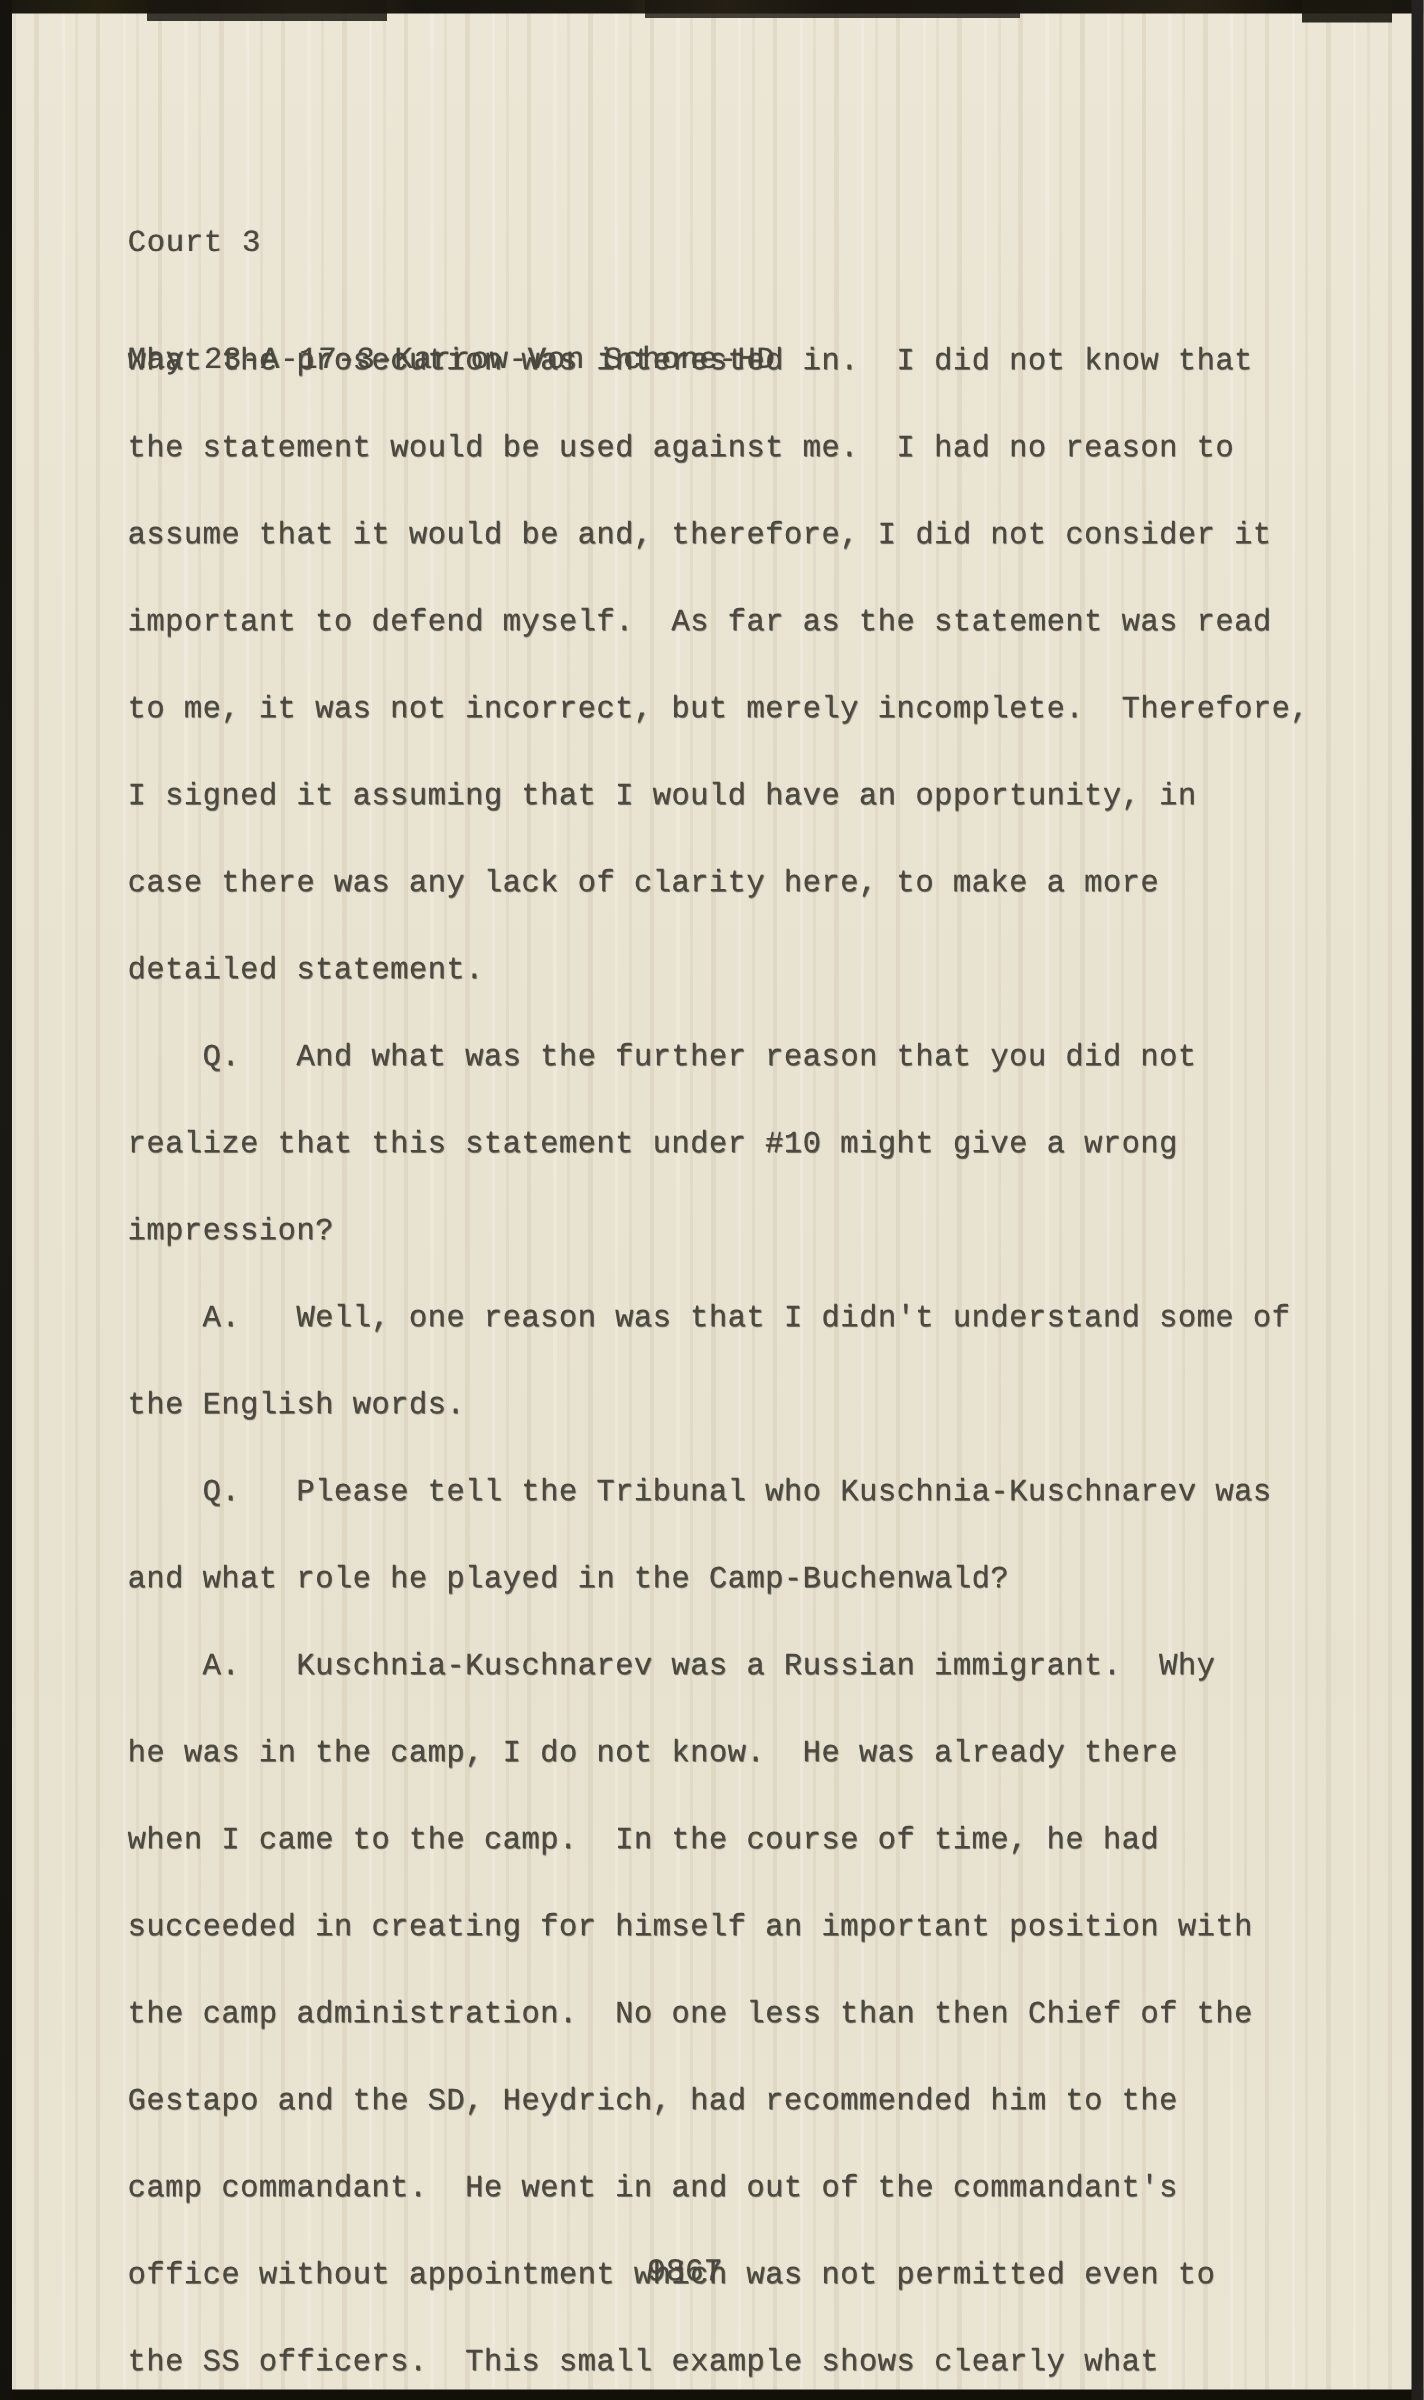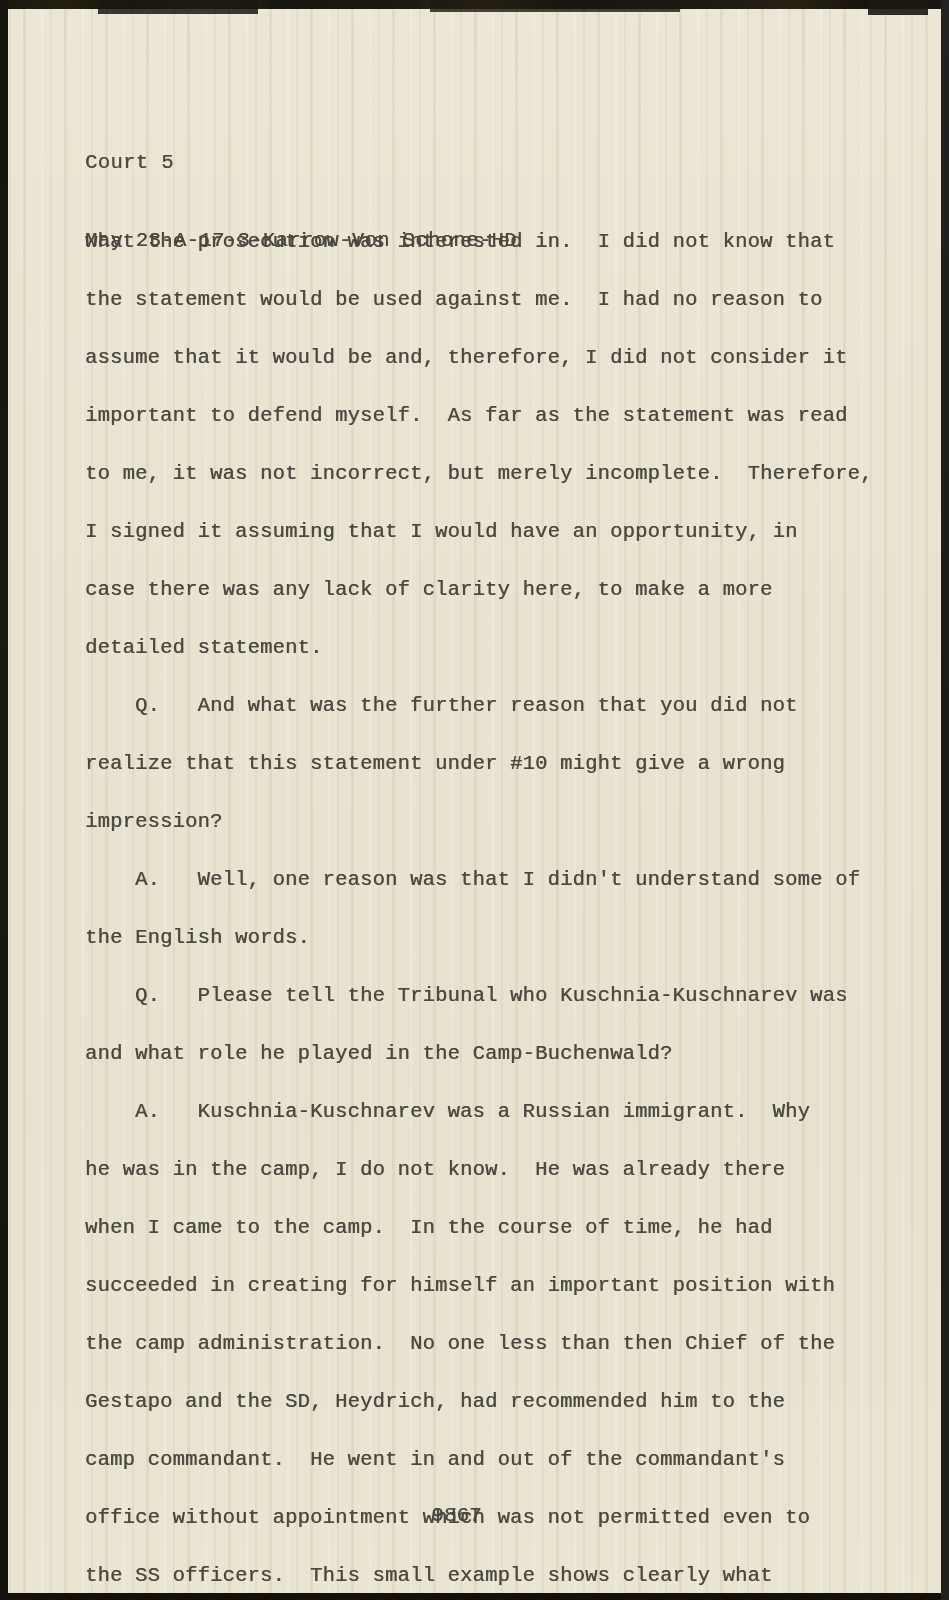--- a/index.html
+++ b/index.html
@@ -88,21 +88,21 @@
 
   <div class="edge-top"></div>
   <div class="edge-notch notch-a"></div>
   <div class="edge-notch notch-b"></div>
   <div class="edge-notch notch-c"></div>
   <div class="edge-bottom"></div>
   <div class="edge-left"></div>
   <div class="edge-right"></div>
 
   <div class="doc-header ink">
-    <div>Court 5</div>
+    <div>Court 3</div>
     <div>May 23-A-17-3-Karrow-Von Schone-HD</div>
   </div>
 
   <div class="transcript ink">what the prosecution was interested in.  I did not know that
 the statement would be used against me.  I had no reason to
 assume that it would be and, therefore, I did not consider it
 important to defend myself.  As far as the statement was read
 to me, it was not incorrect, but merely incomplete.  Therefore,
 I signed it assuming that I would have an opportunity, in
 case there was any lack of clarity here, to make a more

